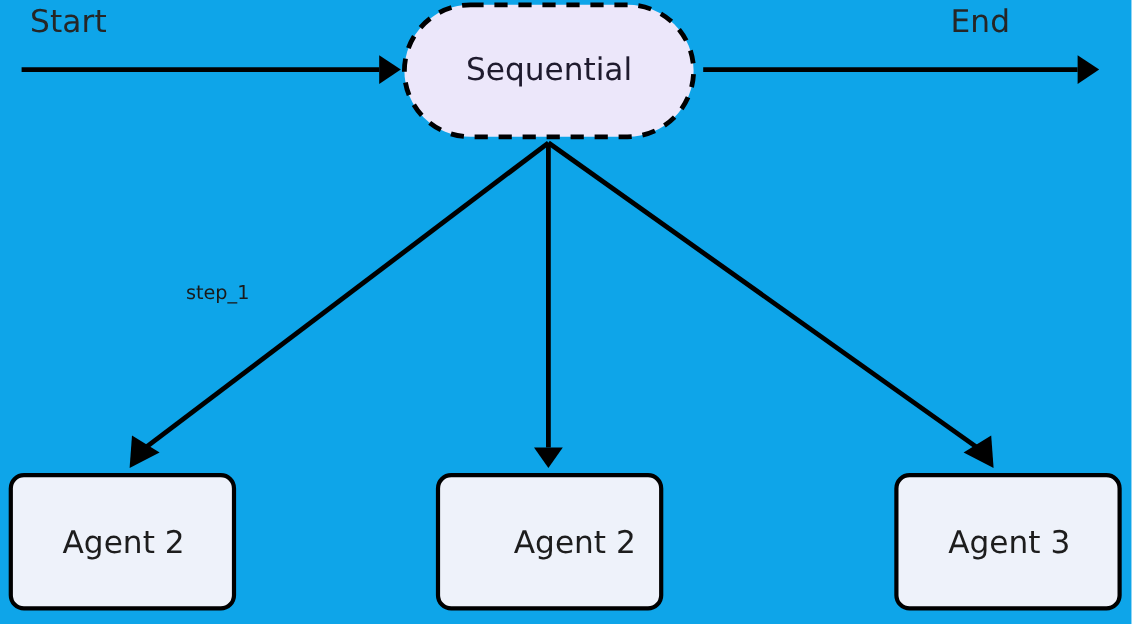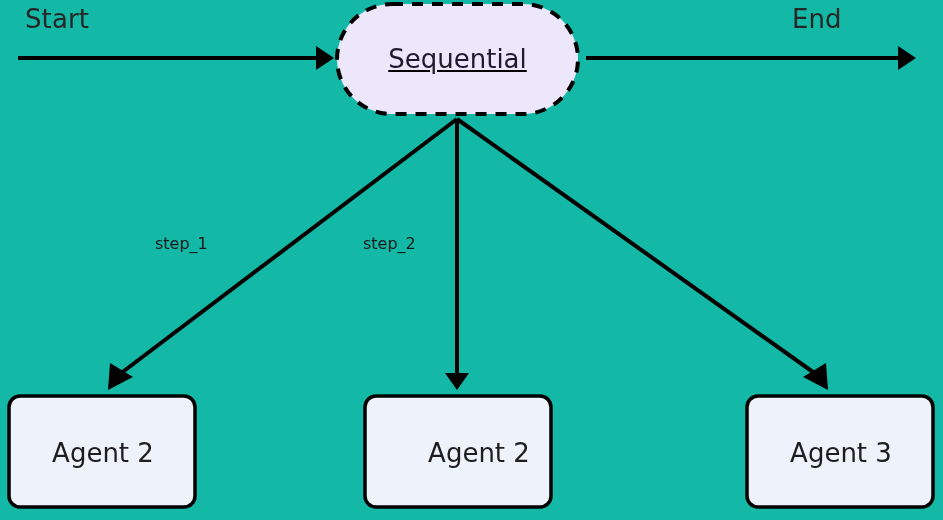--- a/index.html
+++ b/index.html
@@ -7,21 +7,21 @@
     padding: 0;
     background: #ffffff;
   }
   body {
     font-family: "DejaVu Sans", sans-serif;
   }
   #diagram-root {
     position: relative;
     width: 943px;
     height: 520px;
-    background: #14b8a6;
+    background: #0ea5e9;
     overflow: hidden;
   }
   #diagram-svg {
     position: absolute;
     left: 0;
     top: 0;
     width: 943px;
     height: 520px;
     display: block;
   }
@@ -66,21 +66,20 @@
     left: 335px;
     top: 2px;
     width: 245px;
     height: 114px;
     display: flex;
     flex-direction: column;
     align-items: center;
     justify-content: center;
     gap: 8px;
     pointer-events: none;
-    text-decoration: underline;
   }
   .controller-text .line {
     font-size: 26px;
     color: #1f1b2e;
     line-height: 1;
   }
   .agent-text {
     position: absolute;
     width: 188px;
     height: 113px;
@@ -137,21 +136,20 @@
   <div class="txt endpoint-label" style="left:25px; top:6px;">Start</div>
 
   <div class="txt endpoint-label" style="left:792px; top:6px;">End</div>
 
   <div class="controller-text">
     <div class="line">Sequential</div>
   </div>
 
   <div class="txt edge-label" style="left:155px; top:236px;">step_1</div>
 
-  <div class="txt edge-label" style="left:363px; top:236px;">step_2</div>
 
 
   <div class="agent-text" style="left:9px; top:396px;">
     <span>Agent 2</span>
   </div>
 
   <div class="agent-text" style="left:385px; top:396px;">
     <span>Agent 2</span>
   </div>
 

